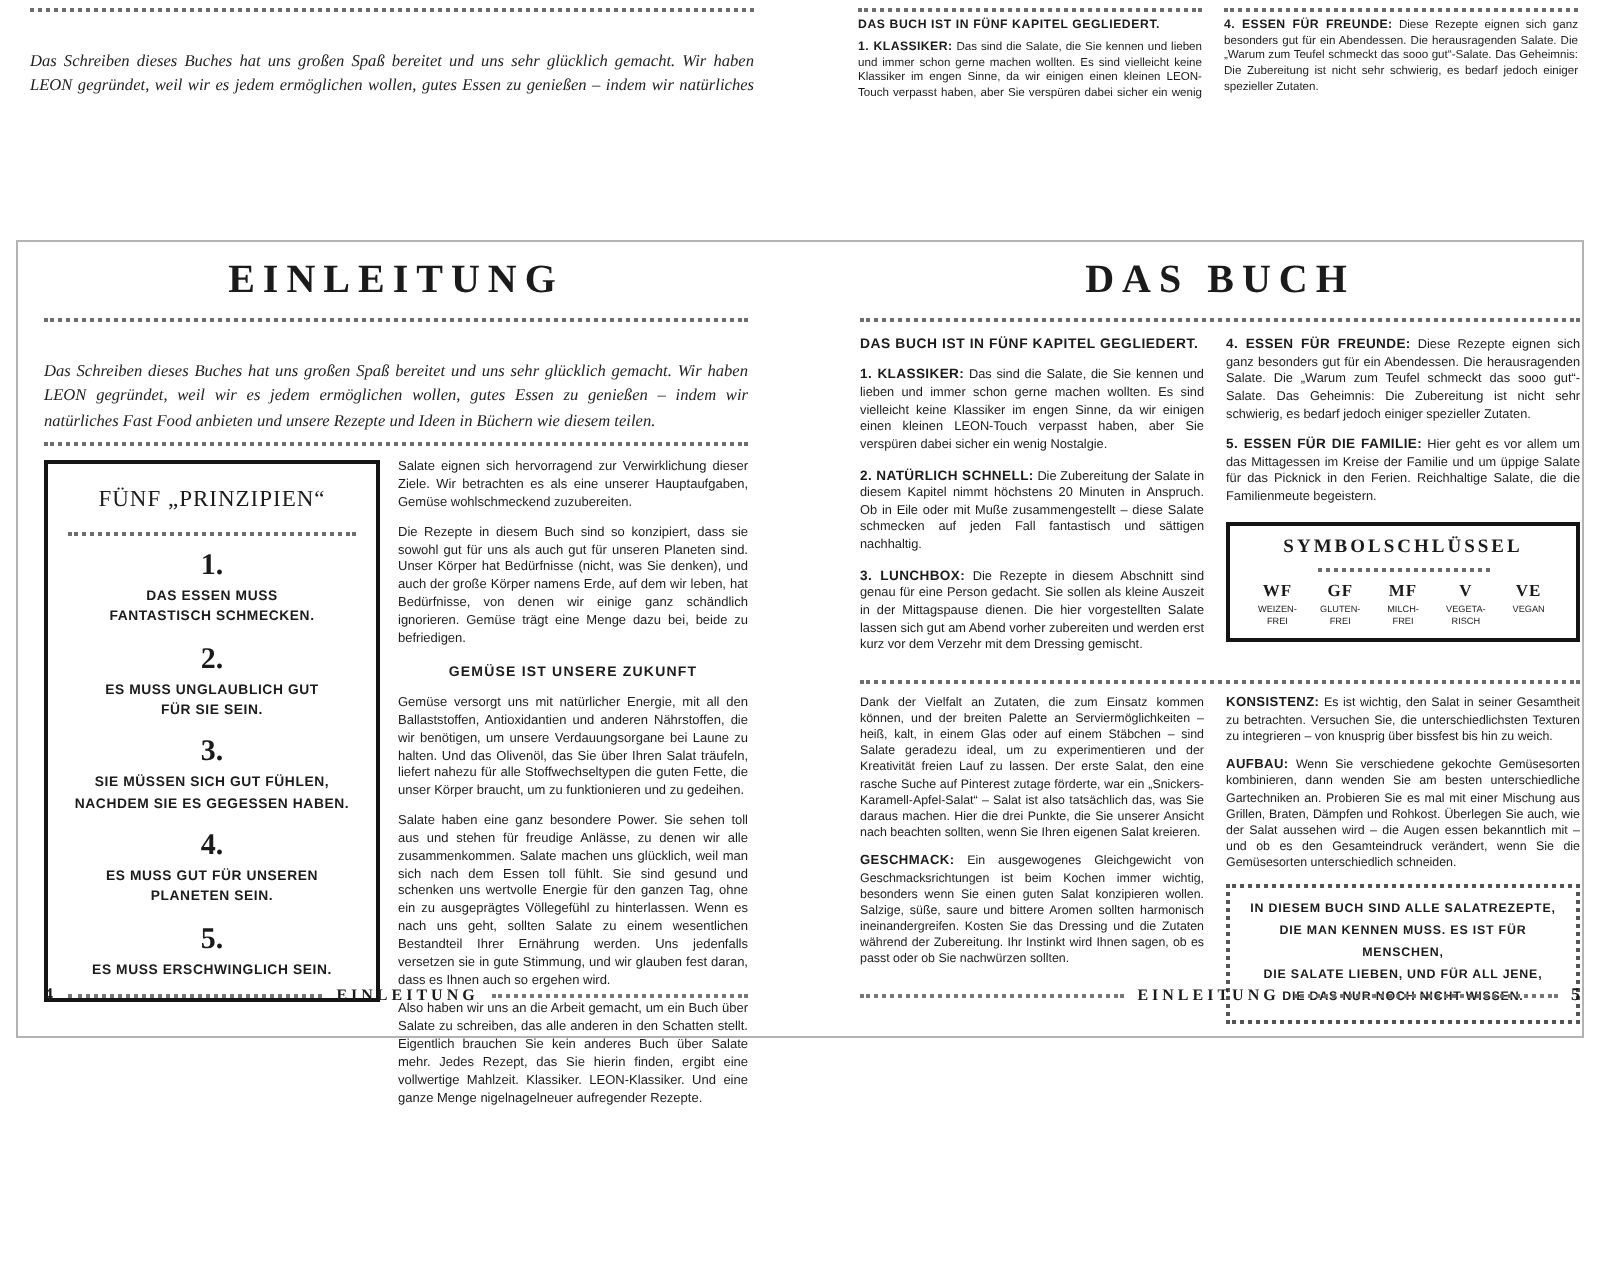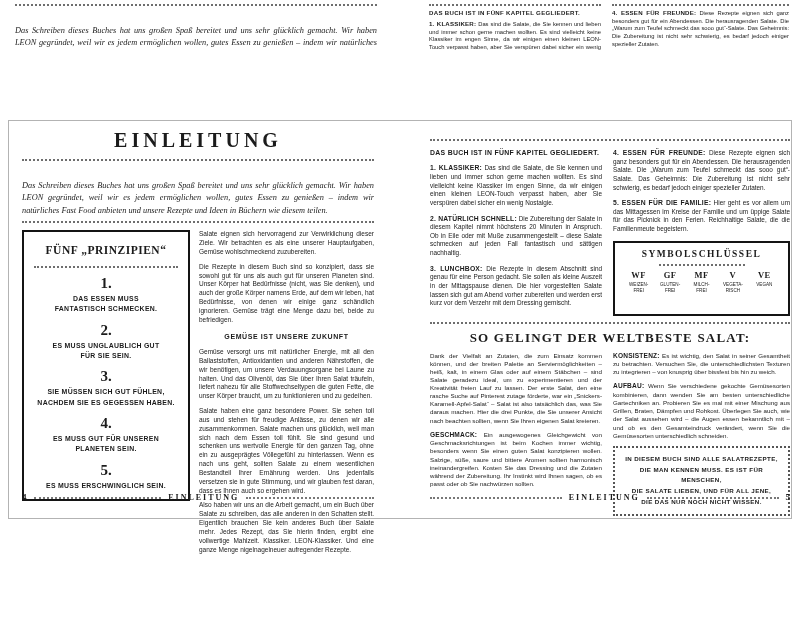--- a/index.html
+++ b/index.html
@@ -22,36 +22,36 @@
   .page-title{text-align:center;font-family:"Liberation Serif",serif;font-weight:700;
       font-size:20px;letter-spacing:4px;line-height:1;}
   .page .rule{margin-top:9px;}
   .intro{margin-top:19px;font-family:"Liberation Serif",serif;font-style:italic;
       font-size:8.3px;line-height:1.5;text-align:justify;color:#222;}
   .intro + .rule{margin-top:4px;}
   
   .cols-l{margin-top:7px;display:flex;gap:9px;}
   .pbox{width:168px;box-sizing:border-box;border:2px solid #141414;padding:11px 6px 8px;
       text-align:center;align-self:flex-start;min-height:254px;}
-  .pbox-title{font-family:"Liberation Serif",serif;font-weight:700;font-size:11.5px;
+  .pbox-title{font-family:"Liberation Serif",serif;font-weight:400;font-size:11.5px;
       line-height:1.35;letter-spacing:.5px;}
   .pbox .rule{margin:7px 4px 0;}
   .pnum{font-family:"Liberation Serif",serif;font-weight:700;font-size:15px;line-height:1;margin-top:8px;}
   .ptext{font-size:6.9px;font-weight:700;line-height:1.5;letter-spacing:.3px;margin-top:3px;white-space:pre-line;}
   .ltext{flex:1;font-size:6.5px;line-height:1.36;text-align:justify;}
   .ltext p{margin:0 0 6px;}
   .sec-h{text-align:center;font-weight:700;font-size:7px;letter-spacing:.6px;margin:7px 0;}
   
   .chap-cols{margin-top:7px;display:flex;gap:11px;font-size:6.4px;line-height:1.35;text-align:justify;}
   .chap-c1{width:172px;}
   .chap-c2{width:177px;}
   .chap-header{font-weight:700;font-size:6.9px;letter-spacing:.3px;margin:0 0 6px;}
   .chap{margin:0 0 6px;}
   .lead{font-weight:700;font-size:1.06em;letter-spacing:.2px;}
-  .symbox{margin-top:7px;border:2px solid #141414;padding:5px 3px 20px;text-align:center;}
+  .symbox{margin-top:7px;border:2px solid #141414;padding:5px 3px 5px;text-align:center;}
   .symtitle{font-family:"Liberation Serif",serif;font-weight:700;font-size:9.5px;letter-spacing:1.5px;}
   .symrule{border-top:2px dotted #6e6e6e;width:86px;margin:3px auto 4px;}
   .symrow{display:flex;justify-content:space-between;padding:0 5px;}
   .sym{width:32px;}
   .sym .code{font-family:"Liberation Serif",serif;font-weight:700;font-size:8.5px;letter-spacing:.5px;}
   .sym .slabel{font-size:4.6px;line-height:1.3;margin-top:1px;}
   .salad-head{margin-top:6px;text-align:center;font-family:"Liberation Serif",serif;font-weight:700;
       font-size:13px;line-height:1.2;letter-spacing:1.2px;}
   .salad-cols{margin-top:6px;display:flex;gap:11px;font-size:6.2px;line-height:1.31;text-align:justify;}
   .salad-c1{width:172px;}
@@ -136,20 +136,21 @@
   </div>
 
   <div class="footer footer-l">
     <span class="pgnum">4</span>
     <span class="dots"></span>
     <span class="flabel">EINLEITUNG</span>
     <span class="dots"></span>
   </div>
 
   <div class="page page-r">
+    <div class="page-title">DAS BUCH</div>
     <div class="rule"></div>
 
     <div class="chap-cols">
       <div class="chap-c1">
         <div class="chap-header">DAS BUCH IST IN FÜNF KAPITEL GEGLIEDERT.</div>
         <p class="chap"><span class="lead">1. KLASSIKER:</span> <span>Das sind die Salate, die Sie kennen und lieben und immer schon gerne machen wollten. Es sind vielleicht keine Klassiker im engen Sinne, da wir einigen einen kleinen LEON-Touch verpasst haben, aber Sie verspüren dabei sicher ein wenig Nostalgie.</span></p>
         <p class="chap"><span class="lead">2. NATÜRLICH SCHNELL:</span> <span>Die Zubereitung der Salate in diesem Kapitel nimmt höchstens 20 Minuten in Anspruch. Ob in Eile oder mit Muße zusammengestellt – diese Salate schmecken auf jeden Fall fantastisch und sättigen nachhaltig.</span></p>
         <p class="chap"><span class="lead">3. LUNCHBOX:</span> <span>Die Rezepte in diesem Abschnitt sind genau für eine Person gedacht. Sie sollen als kleine Auszeit in der Mittagspause dienen. Die hier vorgestellten Salate lassen sich gut am Abend vorher zubereiten und werden erst kurz vor dem Verzehr mit dem Dressing gemischt.</span></p>
       </div>
       <div class="chap-c2">
@@ -180,21 +181,20 @@
               <div class="code">VE</div>
               <div class="slabel"><span>VEGAN</span><br><span></span></div>
             </div>
           </div>
         </div>
       </div>
     </div>
 
     <div class="rule" style="margin-top:6px;"></div>
     <div class="salad-head">
-      <div>SO GELINGT DER WELTBESTE SALAT:</div>
     </div>
 
     <div class="salad-cols">
       <div class="salad-c1">
         <p>Dank der Vielfalt an Zutaten, die zum Einsatz kommen können, und der breiten Palette an Serviermöglichkeiten – heiß, kalt, in einem Glas oder auf einem Stäbchen – sind Salate geradezu ideal, um zu experimentieren und der Kreativität freien Lauf zu lassen. Der erste Salat, den eine rasche Suche auf Pinterest zutage förderte, war ein „Snickers-Karamell-Apfel-Salat“ – Salat ist also tatsächlich das, was Sie daraus machen. Hier die drei Punkte, die Sie unserer Ansicht nach beachten sollten, wenn Sie Ihren eigenen Salat kreieren.</p>
         <p><span class="lead">GESCHMACK:</span> <span>Ein ausgewogenes Gleichgewicht von Geschmacksrichtungen ist beim Kochen immer wichtig, besonders wenn Sie einen guten Salat konzipieren wollen. Salzige, süße, saure und bittere Aromen sollten harmonisch ineinandergreifen. Kosten Sie das Dressing und die Zutaten während der Zubereitung. Ihr Instinkt wird Ihnen sagen, ob es passt oder ob Sie nachwürzen sollten.</span></p>
       </div>
       <div class="salad-c2">
         <p><span class="lead">KONSISTENZ:</span> <span>Es ist wichtig, den Salat in seiner Gesamtheit zu betrachten. Versuchen Sie, die unterschiedlichsten Texturen zu integrieren – von knusprig über bissfest bis hin zu weich.</span></p>
         <p><span class="lead">AUFBAU:</span> <span>Wenn Sie verschiedene gekochte Gemüsesorten kombinieren, dann wenden Sie am besten unterschiedliche Gartechniken an. Probieren Sie es mal mit einer Mischung aus Grillen, Braten, Dämpfen und Rohkost. Überlegen Sie auch, wie der Salat aussehen wird – die Augen essen bekanntlich mit – und ob es den Gesamteindruck verändert, wenn Sie die Gemüsesorten unterschiedlich schneiden.</span></p>

